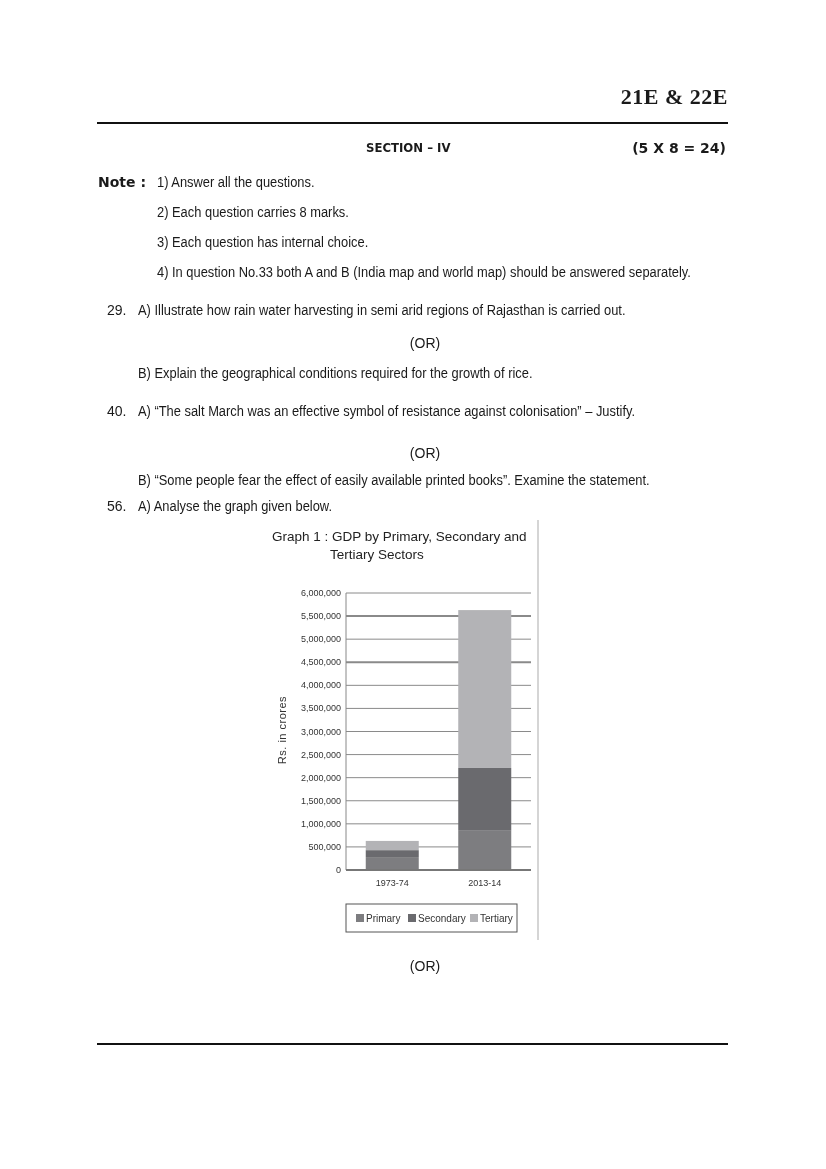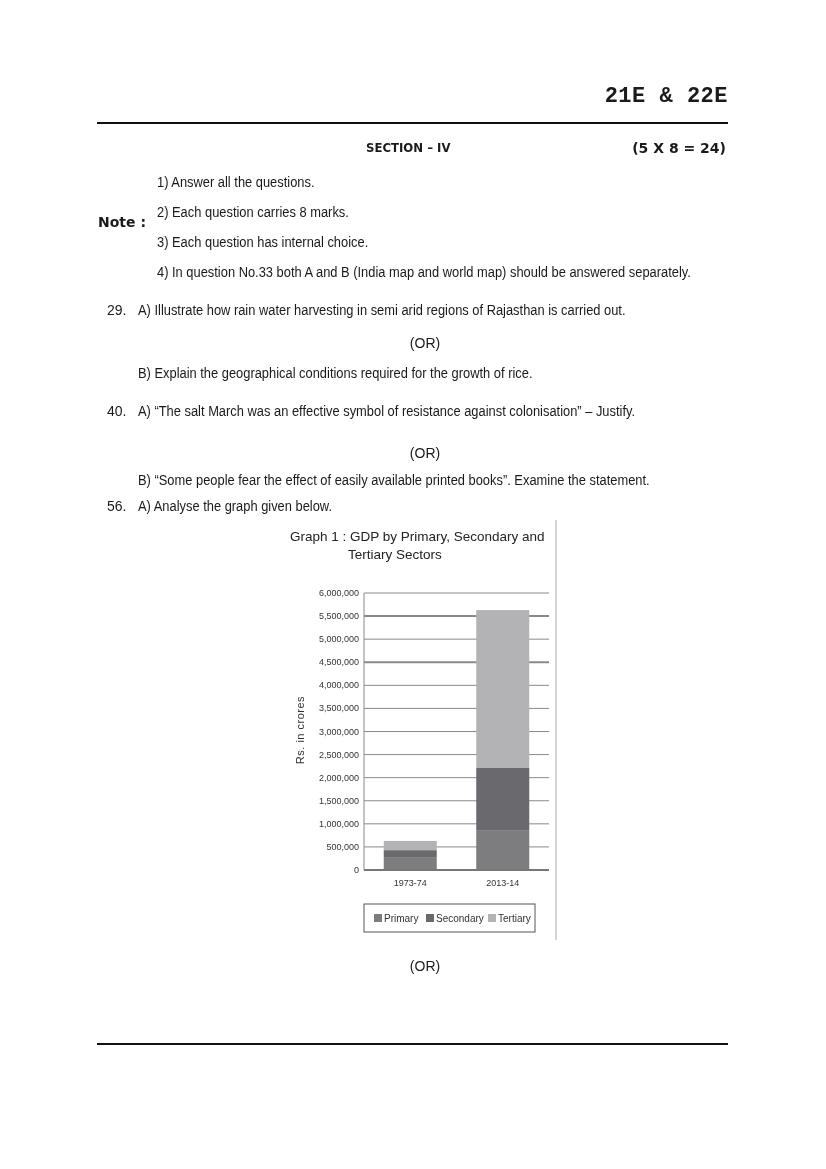--- a/index.html
+++ b/index.html
@@ -1,27 +1,27 @@
 <!DOCTYPE html>
 <html><head>
 <meta charset="utf-8">
 <style>
   html, body { margin: 0; padding: 0; background: #ffffff; }
   body { width: 826px; height: 1169px; position: relative; overflow: hidden;
          font-family: "Liberation Sans Narrow", "Liberation Sans", sans-serif; color: #1a1a1a; }
   .abs { position: absolute; }
-  .code { right: 98px; top: 84px; font-family: Liberation Mono, monospace; font-weight: bold; font-size: 22px; letter-spacing: 0.5px; }
+  .code { right: 98px; top: 84px; font-family: Liberation Serif, serif; font-weight: bold; font-size: 22px; letter-spacing: 0.5px; }
   .rule { left: 97px; width: 631px; height: 2px; background: #111; }
   .section { left: 366px; top: 140px; font-weight: bold; font-size: 13px; font-family: "DejaVu Sans", sans-serif; transform: scaleX(0.9); transform-origin: left; }
   .marks { right: 100px; top: 140px; font-weight: bold; font-size: 14px; font-family: "DejaVu Sans", sans-serif; }
-  .note-label { left: 98px; top: 174px; font-weight: bold; font-size: 14px; font-family: "DejaVu Sans", sans-serif; margin-top: 40px; }
+  .note-label { left: 98px; top: 174px; font-weight: bold; font-size: 14px; font-family: "DejaVu Sans", sans-serif; }
   .line { font-size: 14px; white-space: nowrap; transform: scaleX(0.92); transform-origin: left; }
   .qnum { font-size: 14px; text-align: center; }
   .or { font-size: 14px; left: 0; width: 826px; text-align: center; padding-left: 12px; }
-  .chart { left: 274px; top: 520px; width: 290px; height: 420px; text-align: center; }
+  .chart { left: 256px; top: 520px; width: 290px; height: 420px; text-align: center; }
   .chart-title { font-family: "Liberation Sans", sans-serif; font-size: 13.5px; fill: #222; }
   .tick { font-family: "Liberation Sans", sans-serif; font-size: 9px; fill: #333; }
   .ylabel { font-family: "Liberation Sans", sans-serif; font-size: 11px; fill: #333; letter-spacing: 0.5px; }
   .legend-text { font-family: "Liberation Sans", sans-serif; font-size: 10px; fill: #333; }
 </style>
 </head>
 <body>
 
 <div class="abs code">21E &amp; 22E</div>
 <div class="abs rule" style="top:122px"></div>

